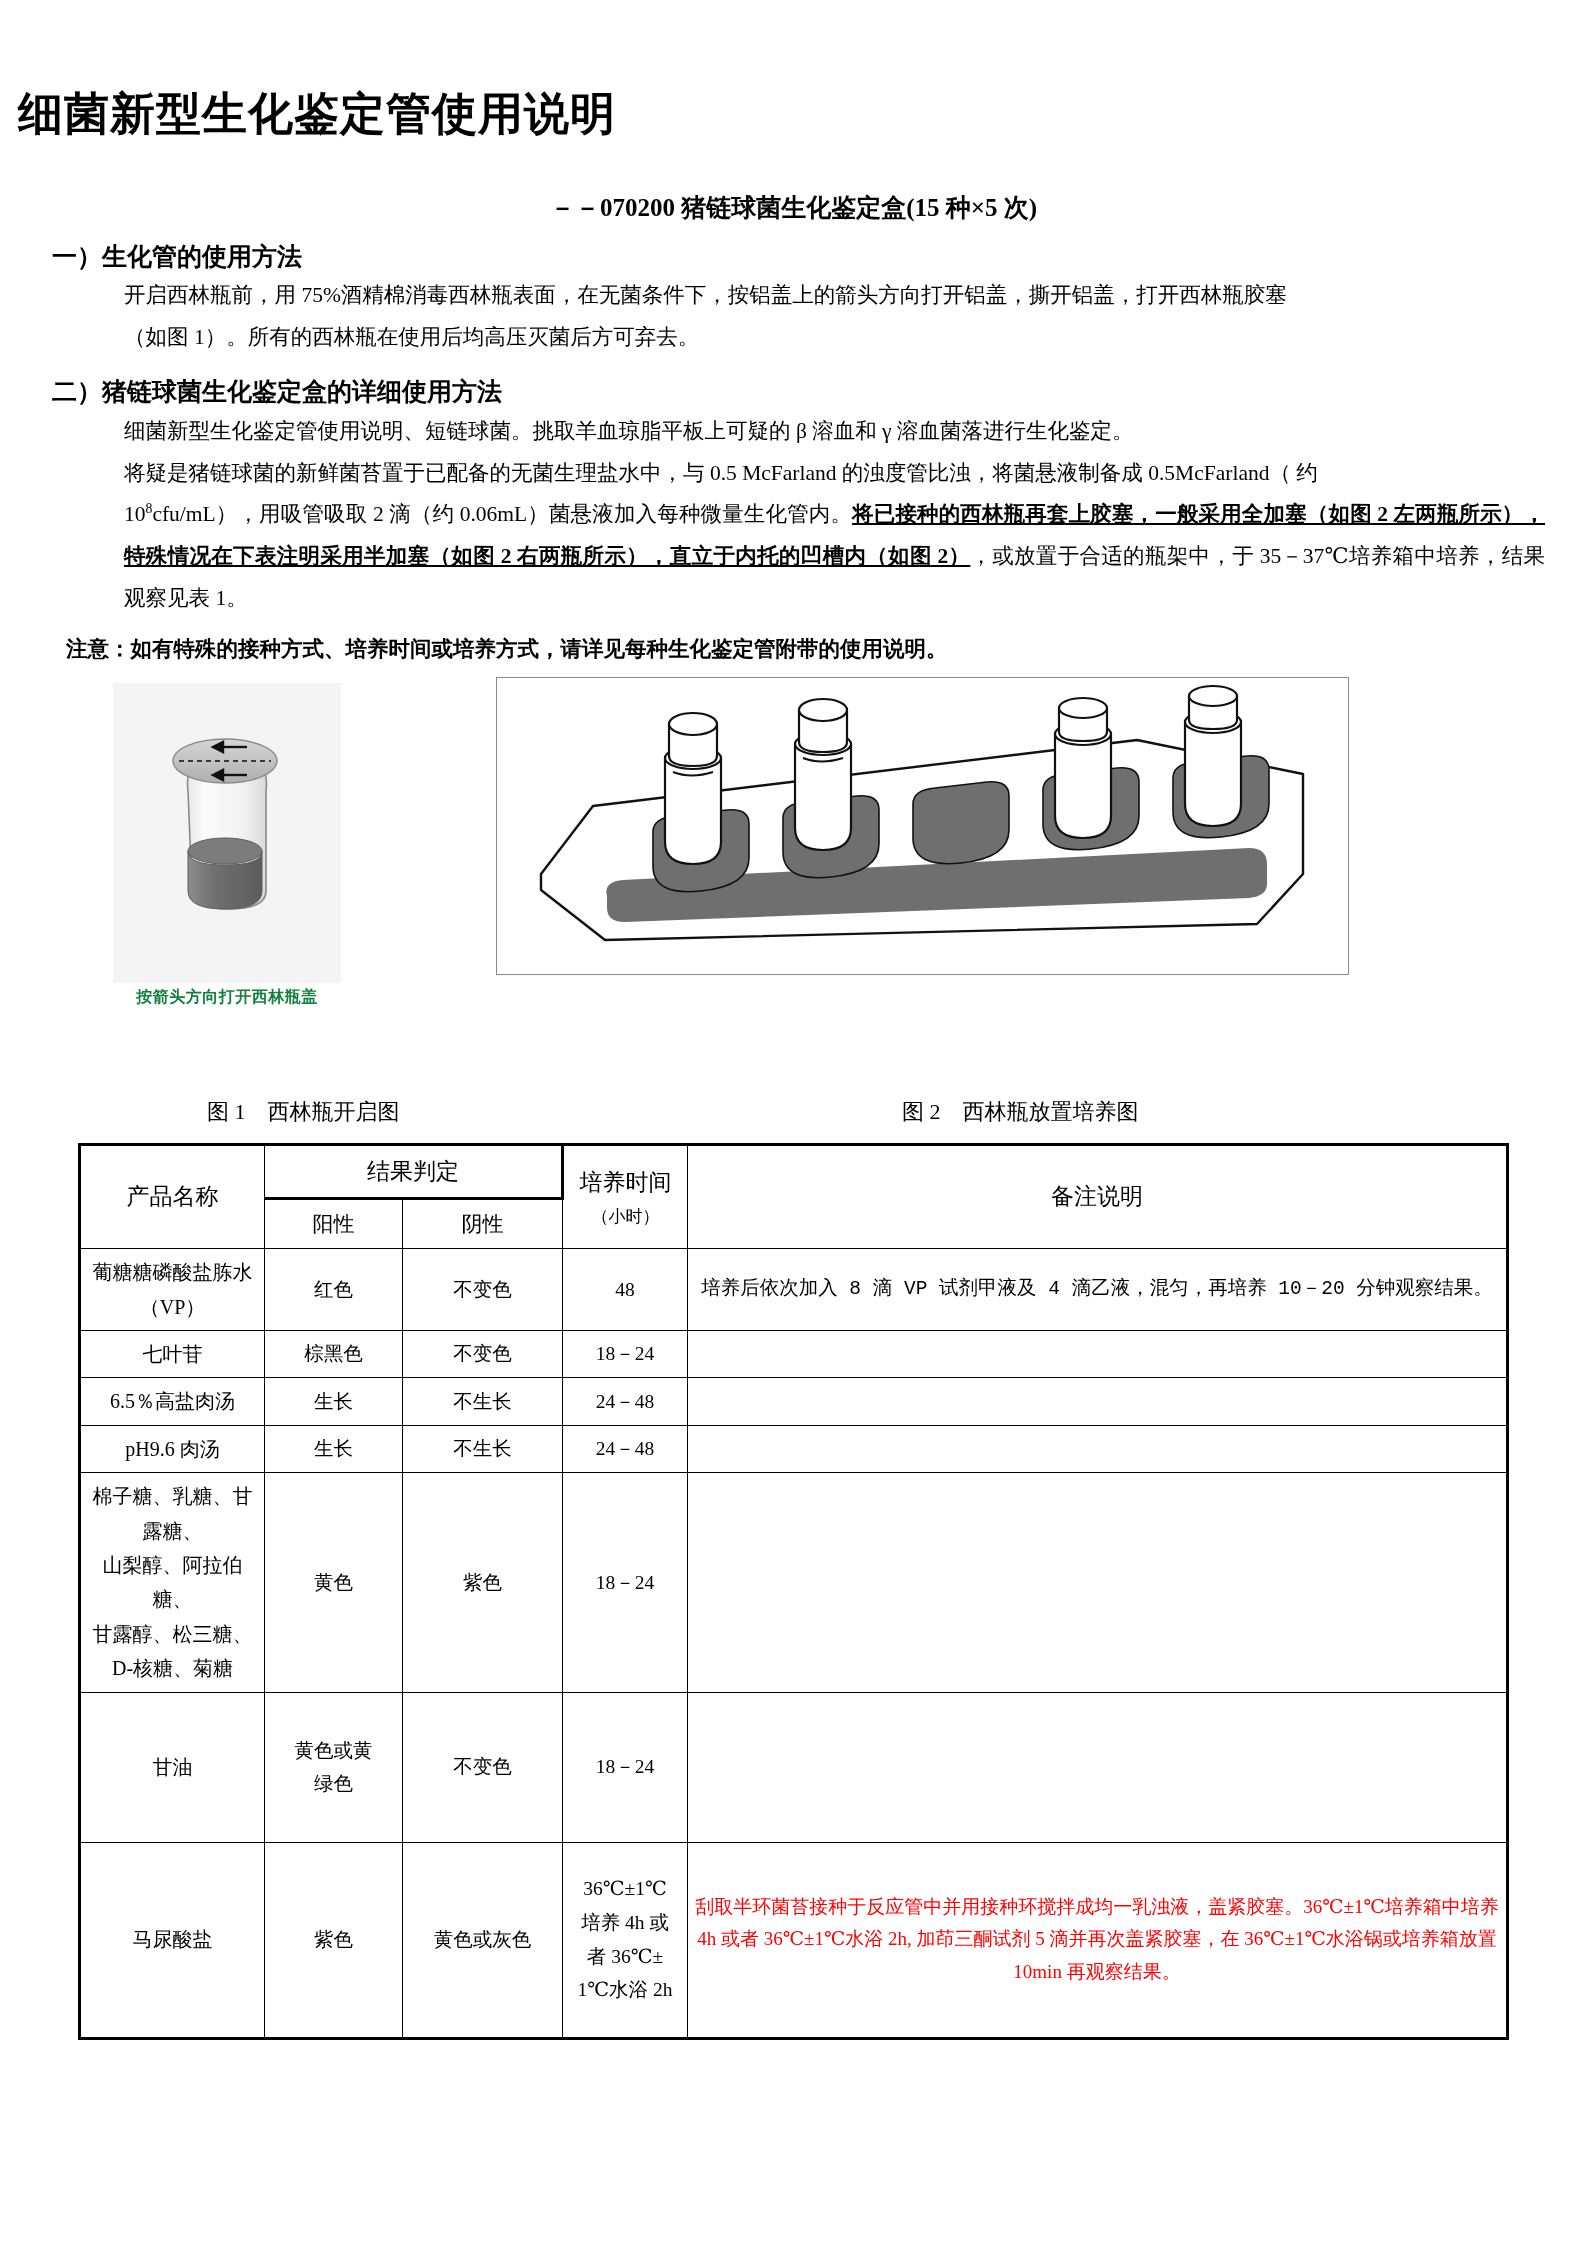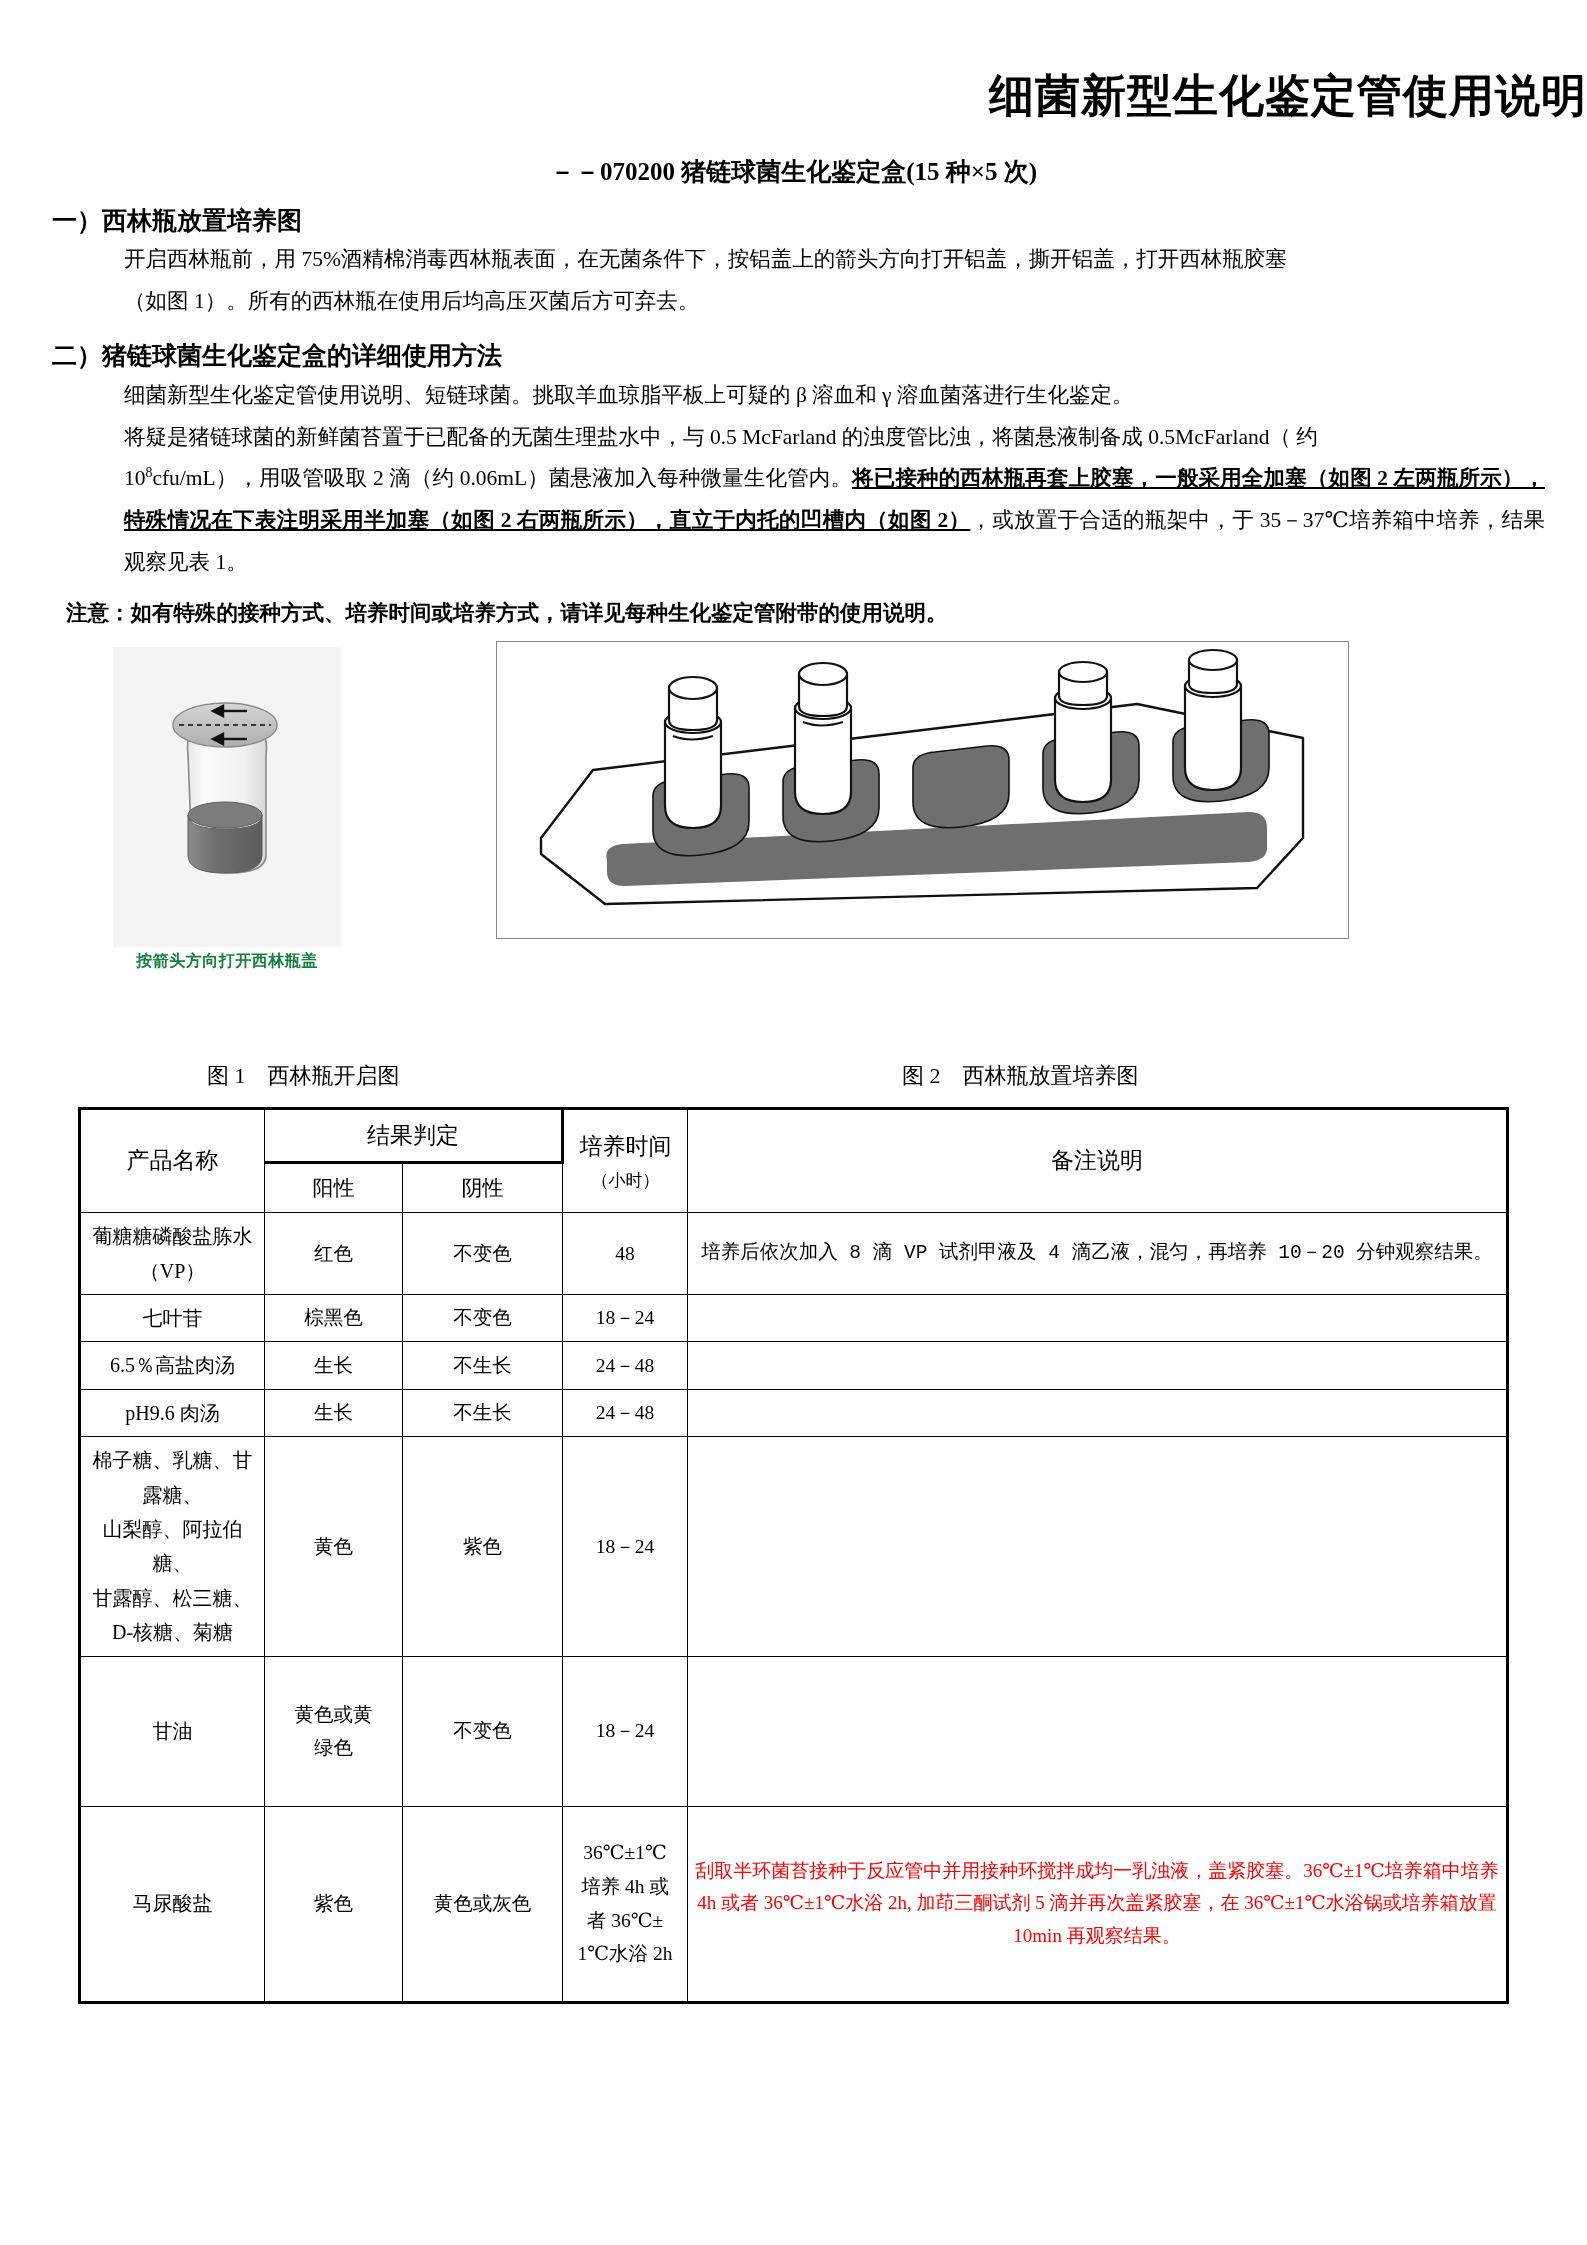--- a/index.html
+++ b/index.html
@@ -5,26 +5,26 @@
   html, body { margin:0; padding:0; background:#ffffff; }
   body {
     width:1587px; height:2245px;
     font-family:"Liberation Serif","DejaVu Serif",serif;
     color:#000; position:relative; overflow:hidden;
   }
   .page { width:1587px; height:2245px; padding:0; box-sizing:border-box; position:relative; }
 
   
   .doc-title {
-    text-align:right;
+    text-align:left;
     font-family:"Liberation Sans","DejaVu Sans",sans-serif;
     font-weight:700;
     font-size:45px;
     letter-spacing:1px;
-    margin:0; padding-top:70px;
+    margin:18px; padding-top:70px;
     line-height:1.15;
   }
   .doc-subtitle {
     text-align:center;
     font-weight:700;
     font-size:25px;
     margin:0; padding-top:33px;
     font-family:"Liberation Serif","DejaVu Serif",serif;
   }
 
@@ -132,21 +132,21 @@
 </head>
 <body>
 
 <div class="page">
 
   <h1 class="doc-title">细菌新型生化鉴定管使用说明</h1>
   <div class="doc-subtitle">－－070200 猪链球菌生化鉴定盒(15 种×5 次)</div>
 
   <div class="body-block">
 
-    <div class="sec-head">一）西林瓶放置培养图</div>
+    <div class="sec-head">一）生化管的使用方法</div>
     <p class="para">开启西林瓶前，用 75%酒精棉消毒西林瓶表面，在无菌条件下，按铝盖上的箭头方向打开铝盖，撕开铝盖，打开西林瓶胶塞</p>
     <p class="para cont" style="padding-left:72px">（如图 1）。所有的西林瓶在使用后均高压灭菌后方可弃去。</p>
 
     <div class="sec-head">二）猪链球菌生化鉴定盒的详细使用方法</div>
     <p class="para">细菌新型生化鉴定管使用说明、短链球菌。挑取羊血琼脂平板上可疑的 β 溶血和 γ 溶血菌落进行生化鉴定。</p>
 
     <p class="para"><span>将疑是猪链球菌的新鲜菌苔置于已配备的无菌生理盐水中，与 0.5 McFarland 的浊度管比浊，将菌悬液制备成 0.5McFarland（ 约</span></p>
     <p class="para cont" style="padding-left:72px"><span>10<sup>8</sup>cfu/mL），用吸管吸取 2 滴（约 0.06mL）菌悬液加入每种微量生化管内。</span><span class="u">将已接种的西林瓶再套上胶塞，一般采用全加塞（如图 2 左两瓶所示），特殊情况在下表注明采用半加塞（如图 2 右两瓶所示），直立于内托的凹槽内（如图 2）</span><span>，或放置于合适的瓶架中，于 35－37℃培养箱中培养，结果观察见表 1。</span></p>
 
     <p class="note">注意：如有特殊的接种方式、培养时间或培养方式，请详见每种生化鉴定管附带的使用说明。</p>

